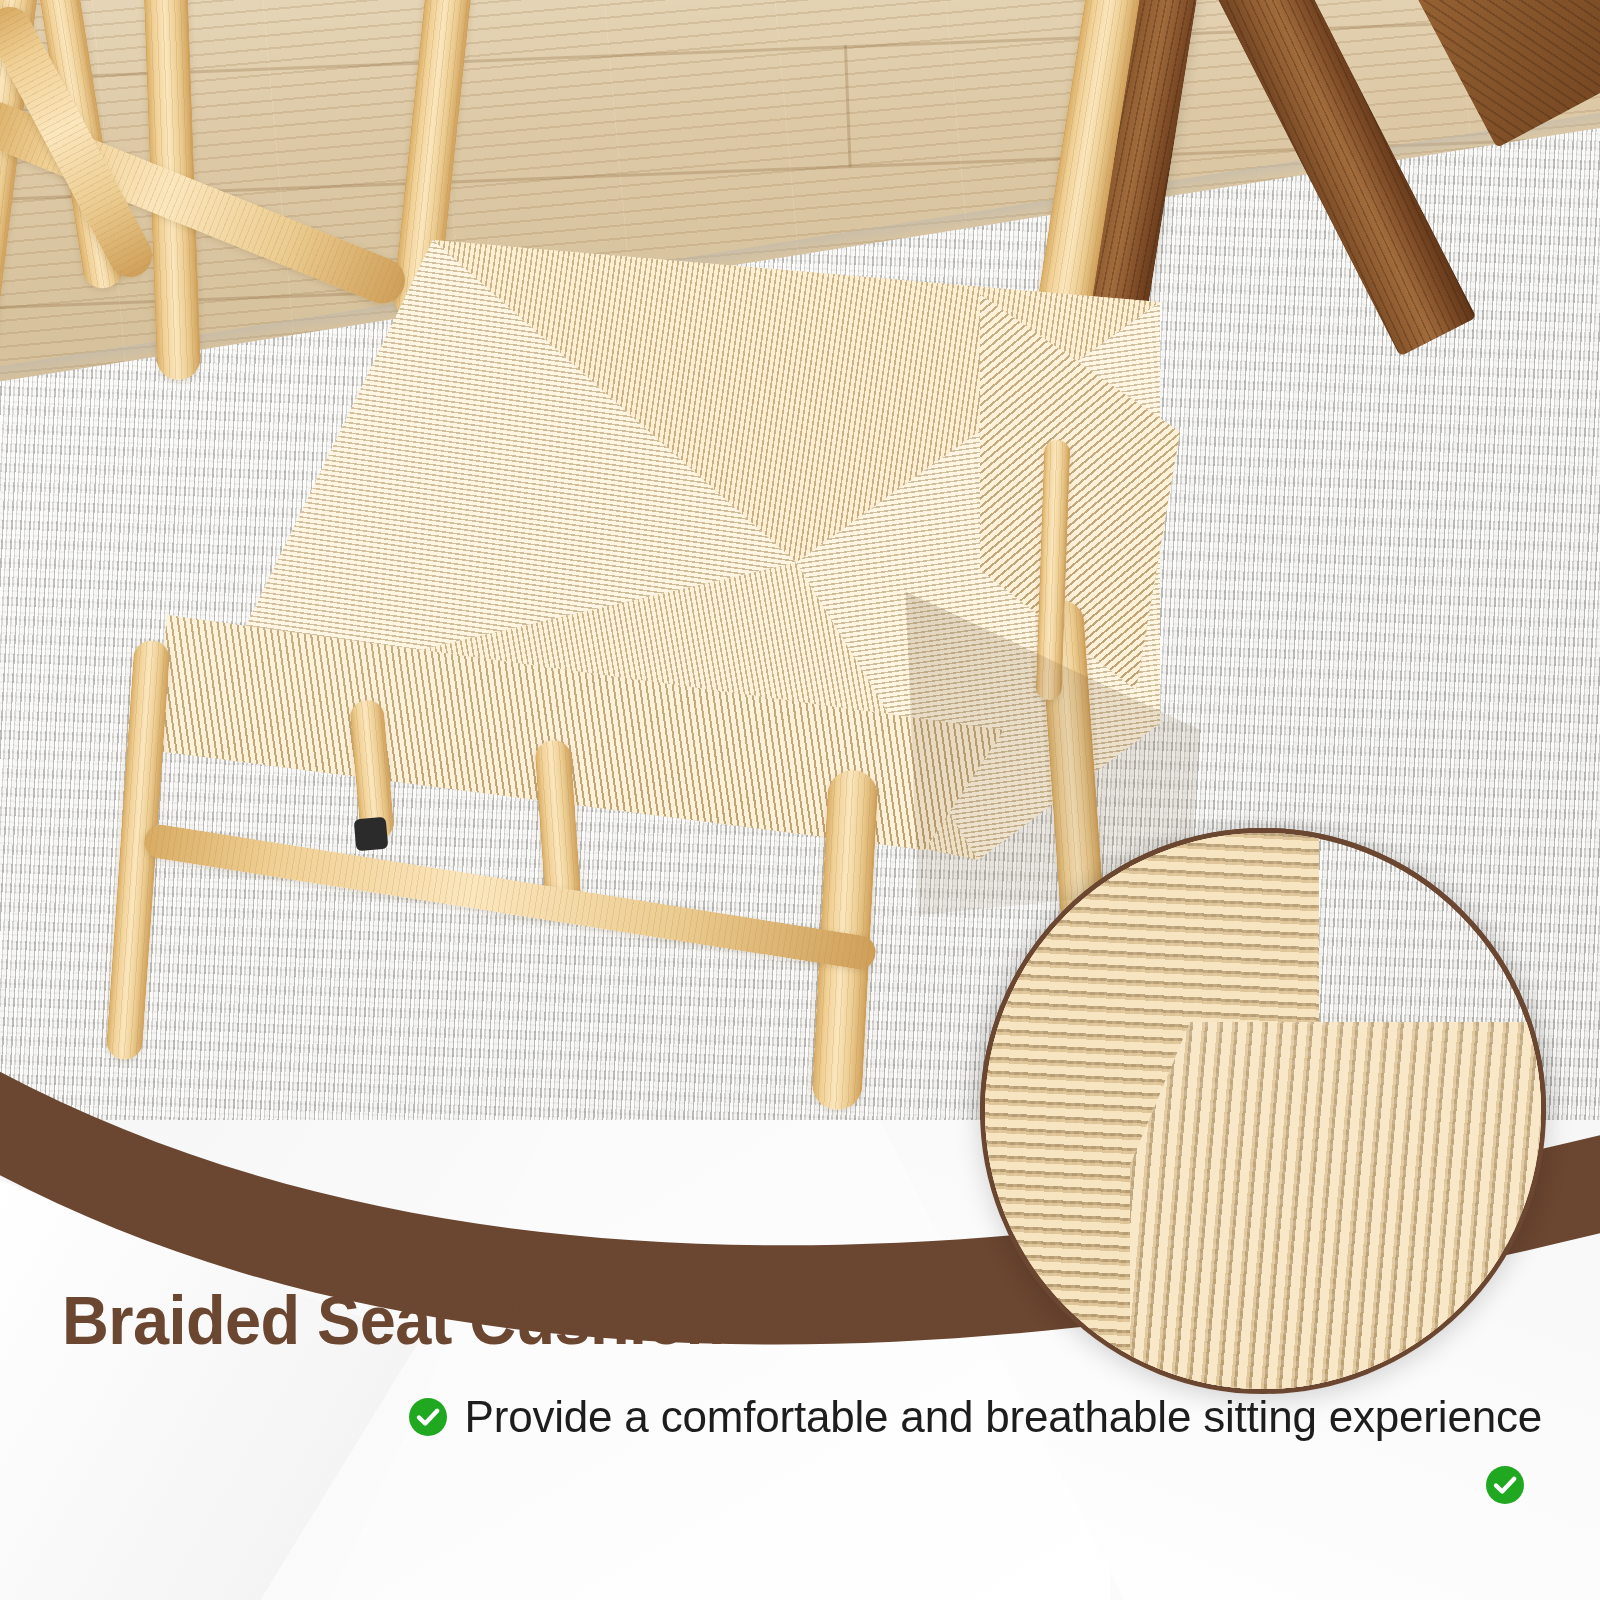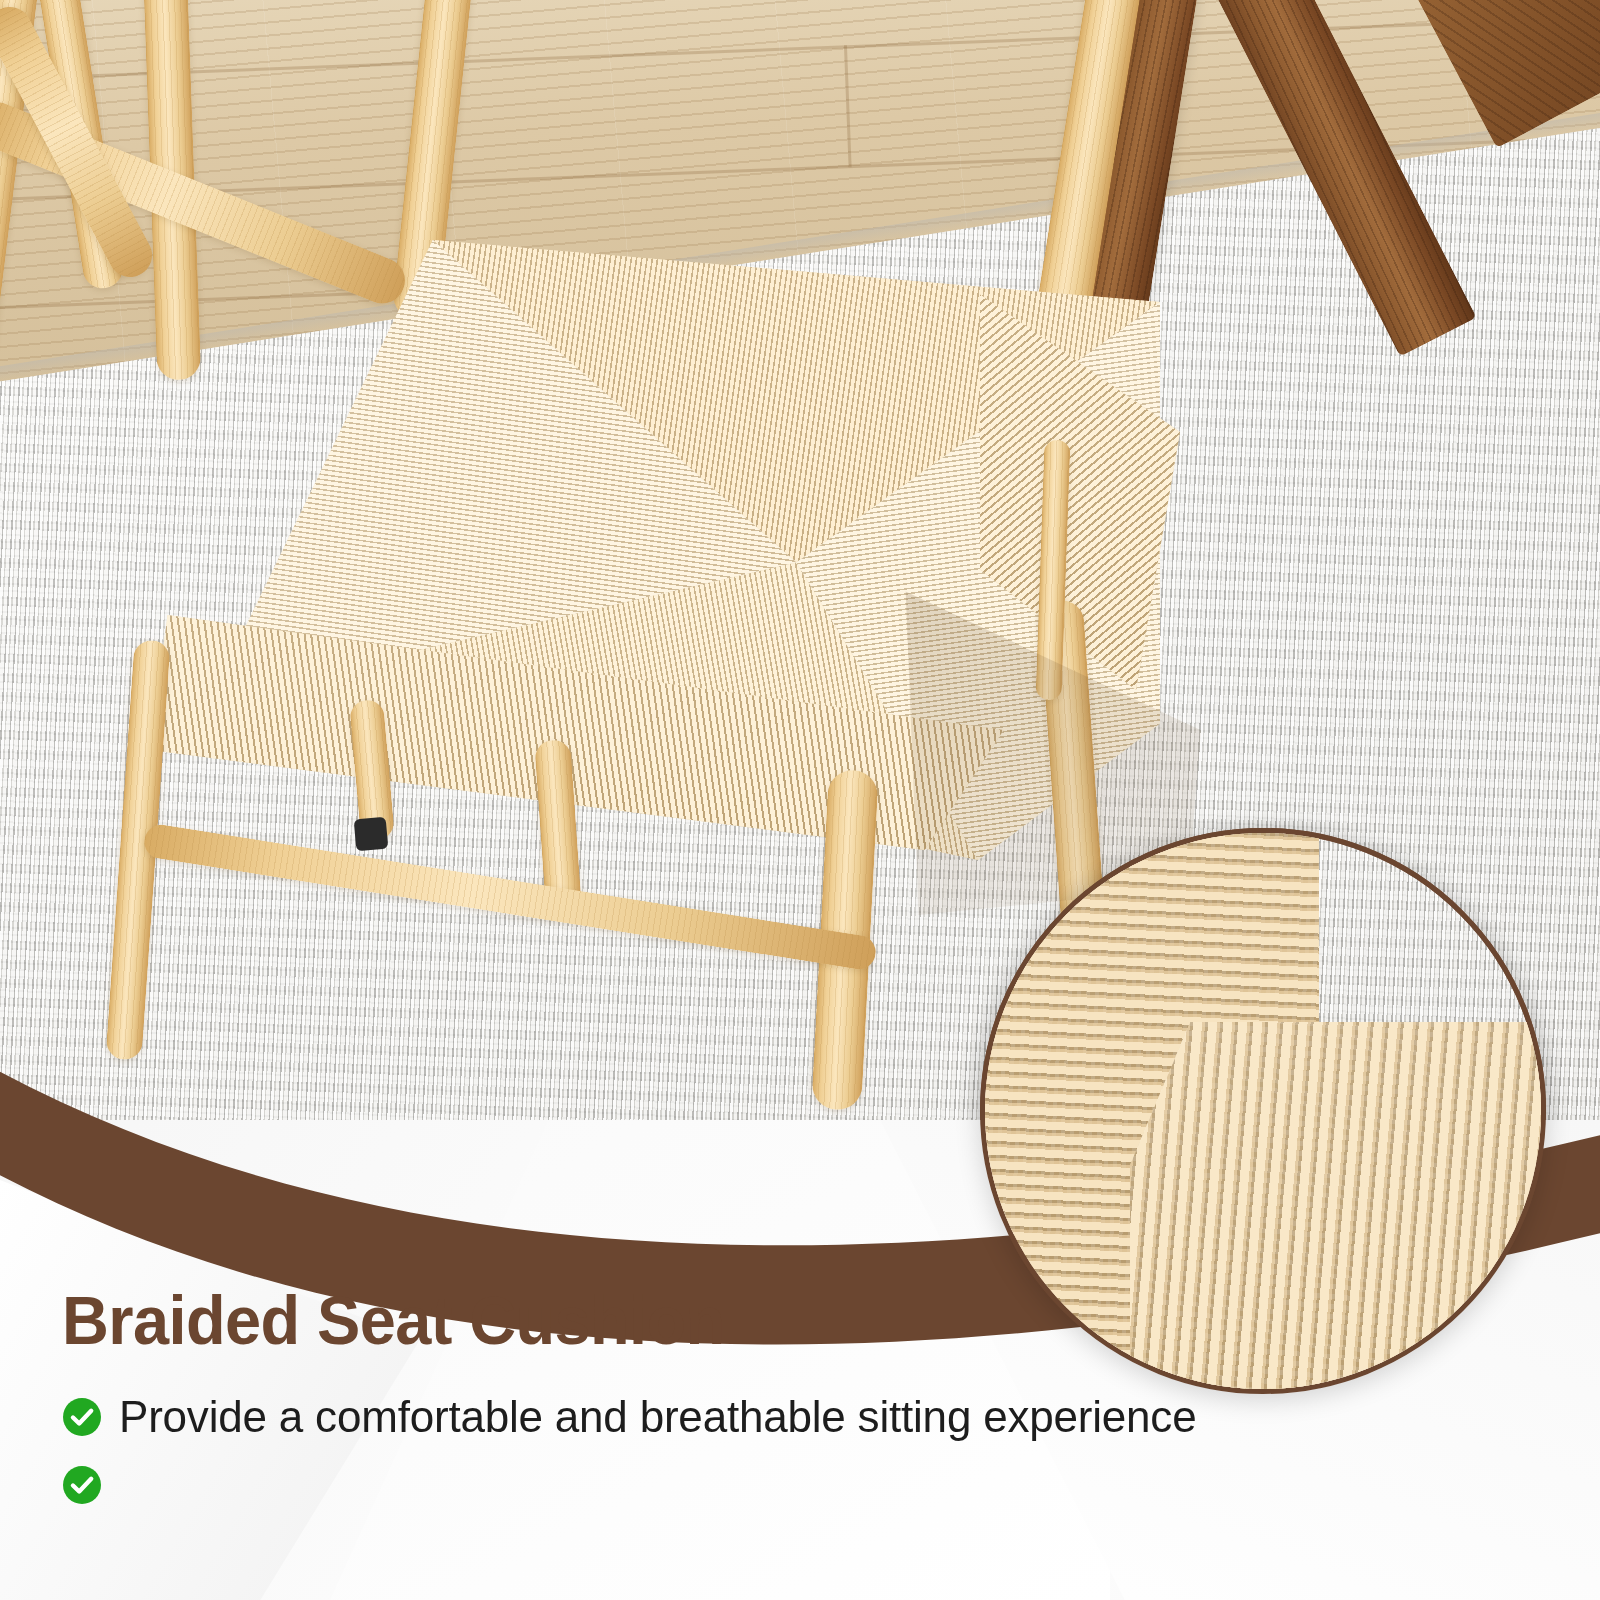--- a/index.html
+++ b/index.html
@@ -156,21 +156,21 @@
   #facet-3{left:880px;top:0;width:720px;height:480px;
       clip-path:polygon(0% 0%,100% 0%,100% 100%,34% 100%);
       background:linear-gradient(200deg,#f7f7f7,#ffffff);}
 
   .heading{position:absolute;left:62px;top:1281px;
       font-size:69px;font-weight:700;letter-spacing:-.6px;
       color:#6B4630;white-space:nowrap;
       transform:scaleX(.94);transform-origin:left center;}
 
   .bullets{position:absolute;left:62px;top:1392px;width:1480px;}
-  .bullet{display:flex;align-items:center;margin-bottom:23px;}
+  .bullet{display:flex;align-items:center;margin-bottom:23px;justify-content:flex-end;}
   .check{flex:0 0 auto;width:40px;height:40px;margin-right:17px;}
   .bullet-text{font-size:44px;color:#1d1d1d;white-space:nowrap;
       font-weight:400;letter-spacing:-.2px;}
 </style>
 </head>
 <body>
 
 <div id="canvas">
 
   <div class="photo">

